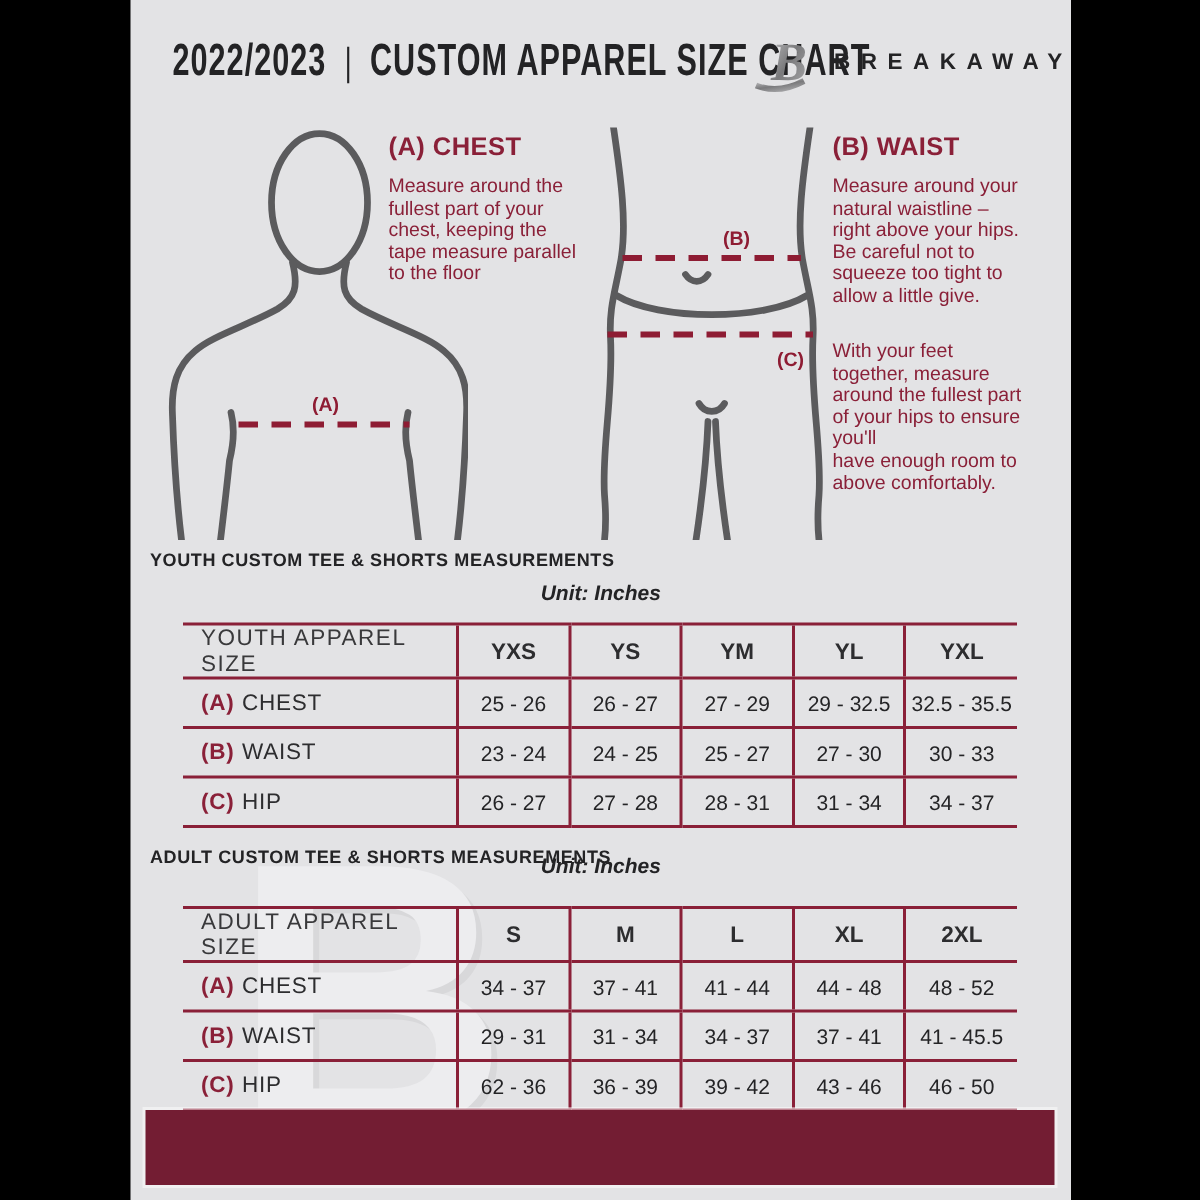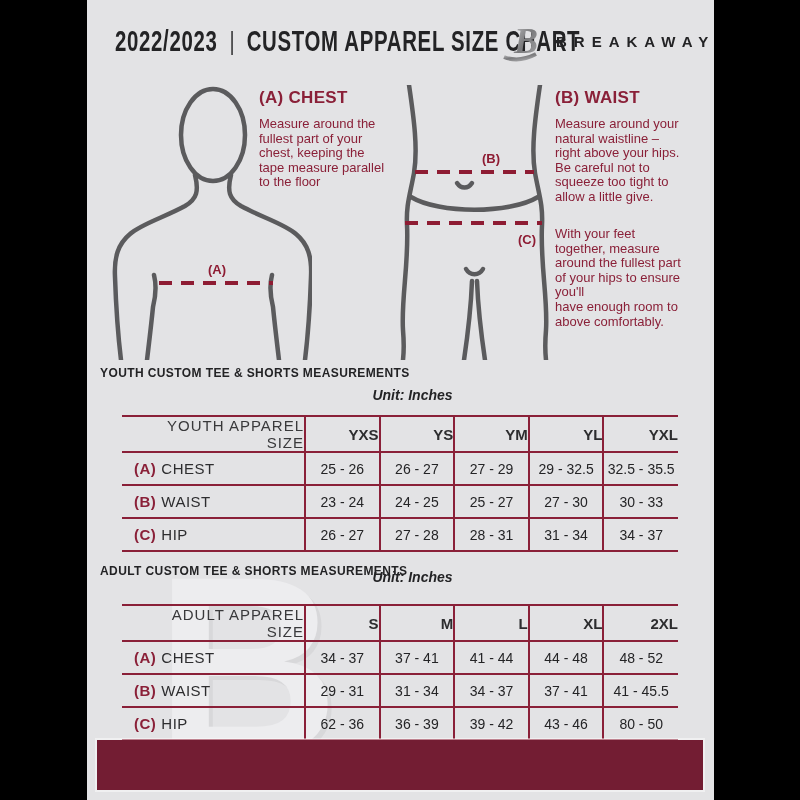--- a/index.html
+++ b/index.html
@@ -34,31 +34,31 @@
   
   .torso-svg{position:absolute;left:20px;top:85px;}
   .lower-svg{position:absolute;left:300px;top:85px;}
   .diagram-stroke{fill:none;stroke:var(--outline);stroke-width:4.5;stroke-linecap:round;}
   .dash-line{fill:none;stroke:#8e1c33;stroke-width:4;stroke-dasharray:13 9;}
   .dash-label{font-size:13px;font-weight:bold;fill:#8e1c33;font-family:"Liberation Sans",sans-serif;}
 
   
   .section-title{position:absolute;left:0;width:627px;
     font-size:12px;font-weight:bold;color:#232325;letter-spacing:.4px;margin-left:13px;}
-  .unit-line{position:absolute;left:12px;width:627px;text-align:center;
+  .unit-line{position:absolute;left:0;width:627px;text-align:center;
     font-size:14px;font-style:italic;font-weight:bold;color:#232325;}
 
   
   table{border-collapse:collapse;table-layout:fixed;width:556px;position:absolute;left:35px;
     background:transparent;}
   col.label-col{width:183px;}
   td,th{border-top:2px solid var(--maroon);border-bottom:2px solid var(--maroon);
     font-weight:normal;color:var(--ink);}
   td + td, th + th{border-left:2px solid var(--maroon);}
-  tr.head-row td{height:34px;text-align:right;}
+  tr.head-row td{height:34px;}
   tr.body-row td{height:33px;}
   .size-label-cell{font-size:15px;letter-spacing:1px;color:#39393b;padding-left:12px;text-align:left;}
   .size-cell{font-size:15px;font-weight:bold;text-align:center;}
   .row-label-cell{font-size:15px;text-align:left;padding-left:12px;letter-spacing:.5px;}
   .row-key{color:var(--maroon);font-weight:bold;margin-right:5px;}
   .value-cell{font-size:14px;text-align:center;color:#242426;}
 
   
   .watermark{position:absolute;left:68px;top:538px;font-size:255px;font-weight:bold;
     color:#ededef;text-shadow:4px 4px 0 #d8d8da;line-height:1;pointer-events:none;}
@@ -227,19 +227,19 @@
       <td class="value-cell">34 - 37</td>
       <td class="value-cell">37 - 41</td>
       <td class="value-cell">41 - 45.5</td>
     </tr>
     <tr class="body-row">
       <td class="row-label-cell"><span class="row-key">(C)</span><span>HIP</span></td>
       <td class="value-cell">62 - 36</td>
       <td class="value-cell">36 - 39</td>
       <td class="value-cell">39 - 42</td>
       <td class="value-cell">43 - 46</td>
-      <td class="value-cell">80 - 50</td>
+      <td class="value-cell">46 - 50</td>
     </tr>
   </tbody>
     </table>
 
   <div class="footer-bar"></div>
 </div>
 
 </body></html>

